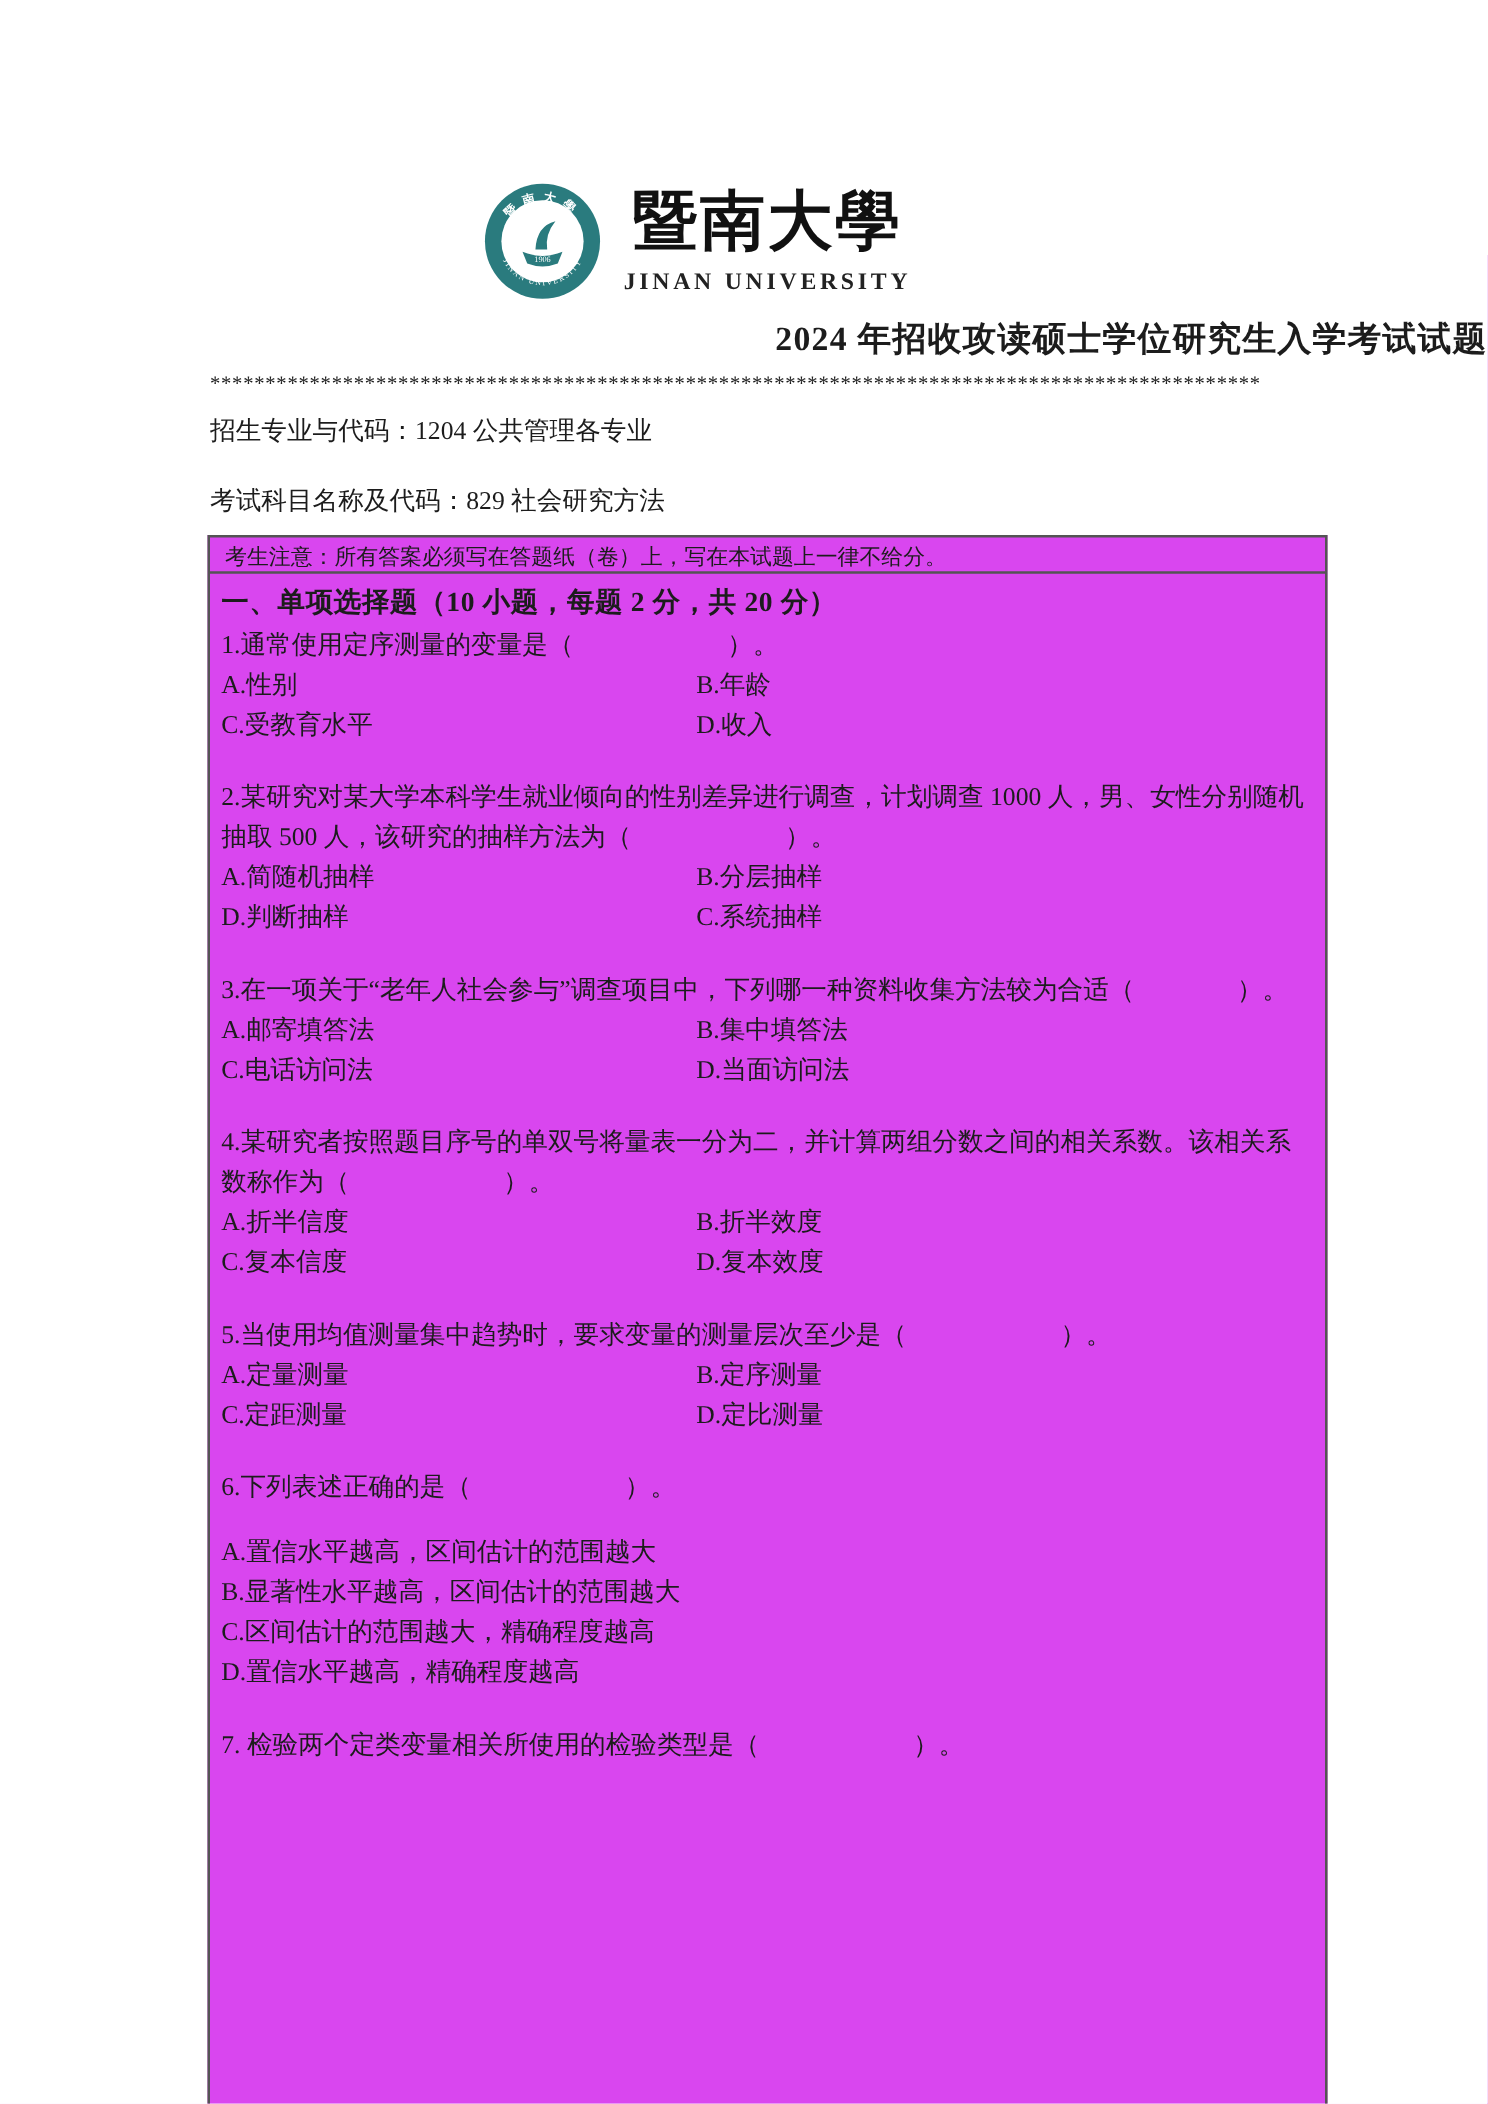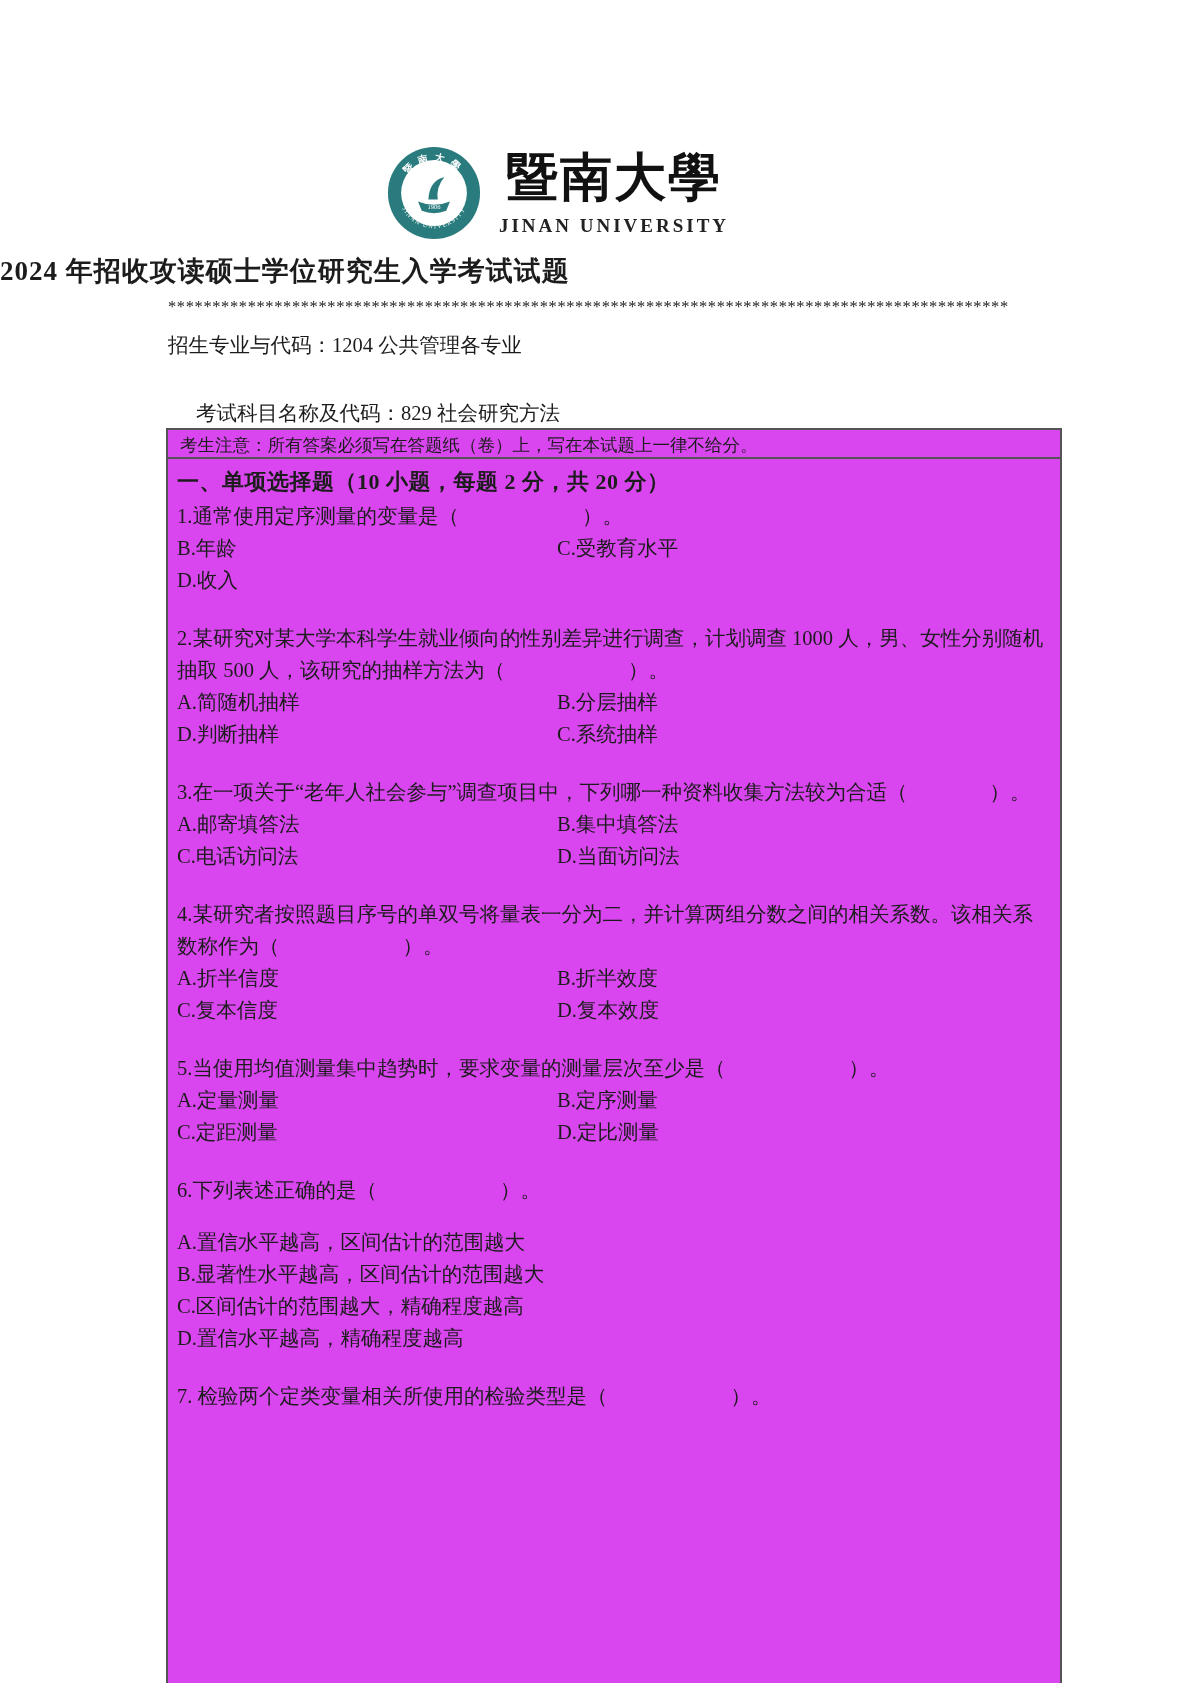--- a/index.html
+++ b/index.html
@@ -23,31 +23,31 @@
   .wordmark-cn {
     font-size:52px; line-height:64px; font-weight:700;
     letter-spacing:2px; color:#111; white-space:nowrap;
   }
   .wordmark-en {
     font-size:19px; line-height:24px; font-weight:600;
     letter-spacing:3px; color:#222; margin-top:4px; white-space:nowrap;
   }
   .doc-title {
     position:absolute; top:252px; left:0; width:100%;
-    text-align:left; font-size:27px; font-weight:700; line-height:38px;
+    text-align:right; font-size:27px; font-weight:700; line-height:38px;
     letter-spacing:1px;
   }
   .stars {
     position:absolute; top:297px; left:168px; width:840px; height:22px;
     overflow:hidden; white-space:nowrap;
     font-size:16.5px; letter-spacing:0.6px; color:#1c1c1c;
   }
   .info-line { position:absolute; left:168px; font-size:20.5px; line-height:28px; white-space:nowrap; }
   .info-major { top:331px;font-family:Liberation Serif, serif; }
-  .info-subject { top:399px;margin-left:28px; }
+  .info-subject { top:387px; }
   
   .exam-box {
     position:absolute; left:166px; top:428px; width:896px; height:1353px;
     border:2px solid #545454; background:#d946ef;
   }
   .notice-row {
     height:29px; border-bottom:2px solid #545454;
     padding:3px 10px 0 12px;
     font-size:17.5px; line-height:24px; white-space:nowrap; overflow:hidden;
   }
@@ -99,20 +99,21 @@
   <div class="info-line info-subject">考试科目名称及代码：829 社会研究方法</div>
 
   <div class="exam-box">
     <div class="notice-row">考生注意：所有答案必须写在答题纸（卷）上，写在本试题上一律不给分。</div>
     <div class="box-content">
       <div class="section-heading">一、单项选择题（10 小题，每题 2 分，共 20 分）</div>
 
       <div class="q first">
         <div class="stem">1.通常使用定序测量的变量是（　　　　　　）。</div>
         <div class="opts">
+          <span class="opt">A.性别</span>
           <span class="opt">B.年龄</span>
           <span class="opt">C.受教育水平</span>
           <span class="opt">D.收入</span>
         </div>
       </div>
 
       <div class="q">
         <div class="stem">2.某研究对某大学本科学生就业倾向的性别差异进行调查，计划调查 1000 人，男、女性分别随机抽取 500 人，该研究的抽样方法为（　　　　　　）。</div>
         <div class="opts">
           <span class="opt">A.简随机抽样</span>

